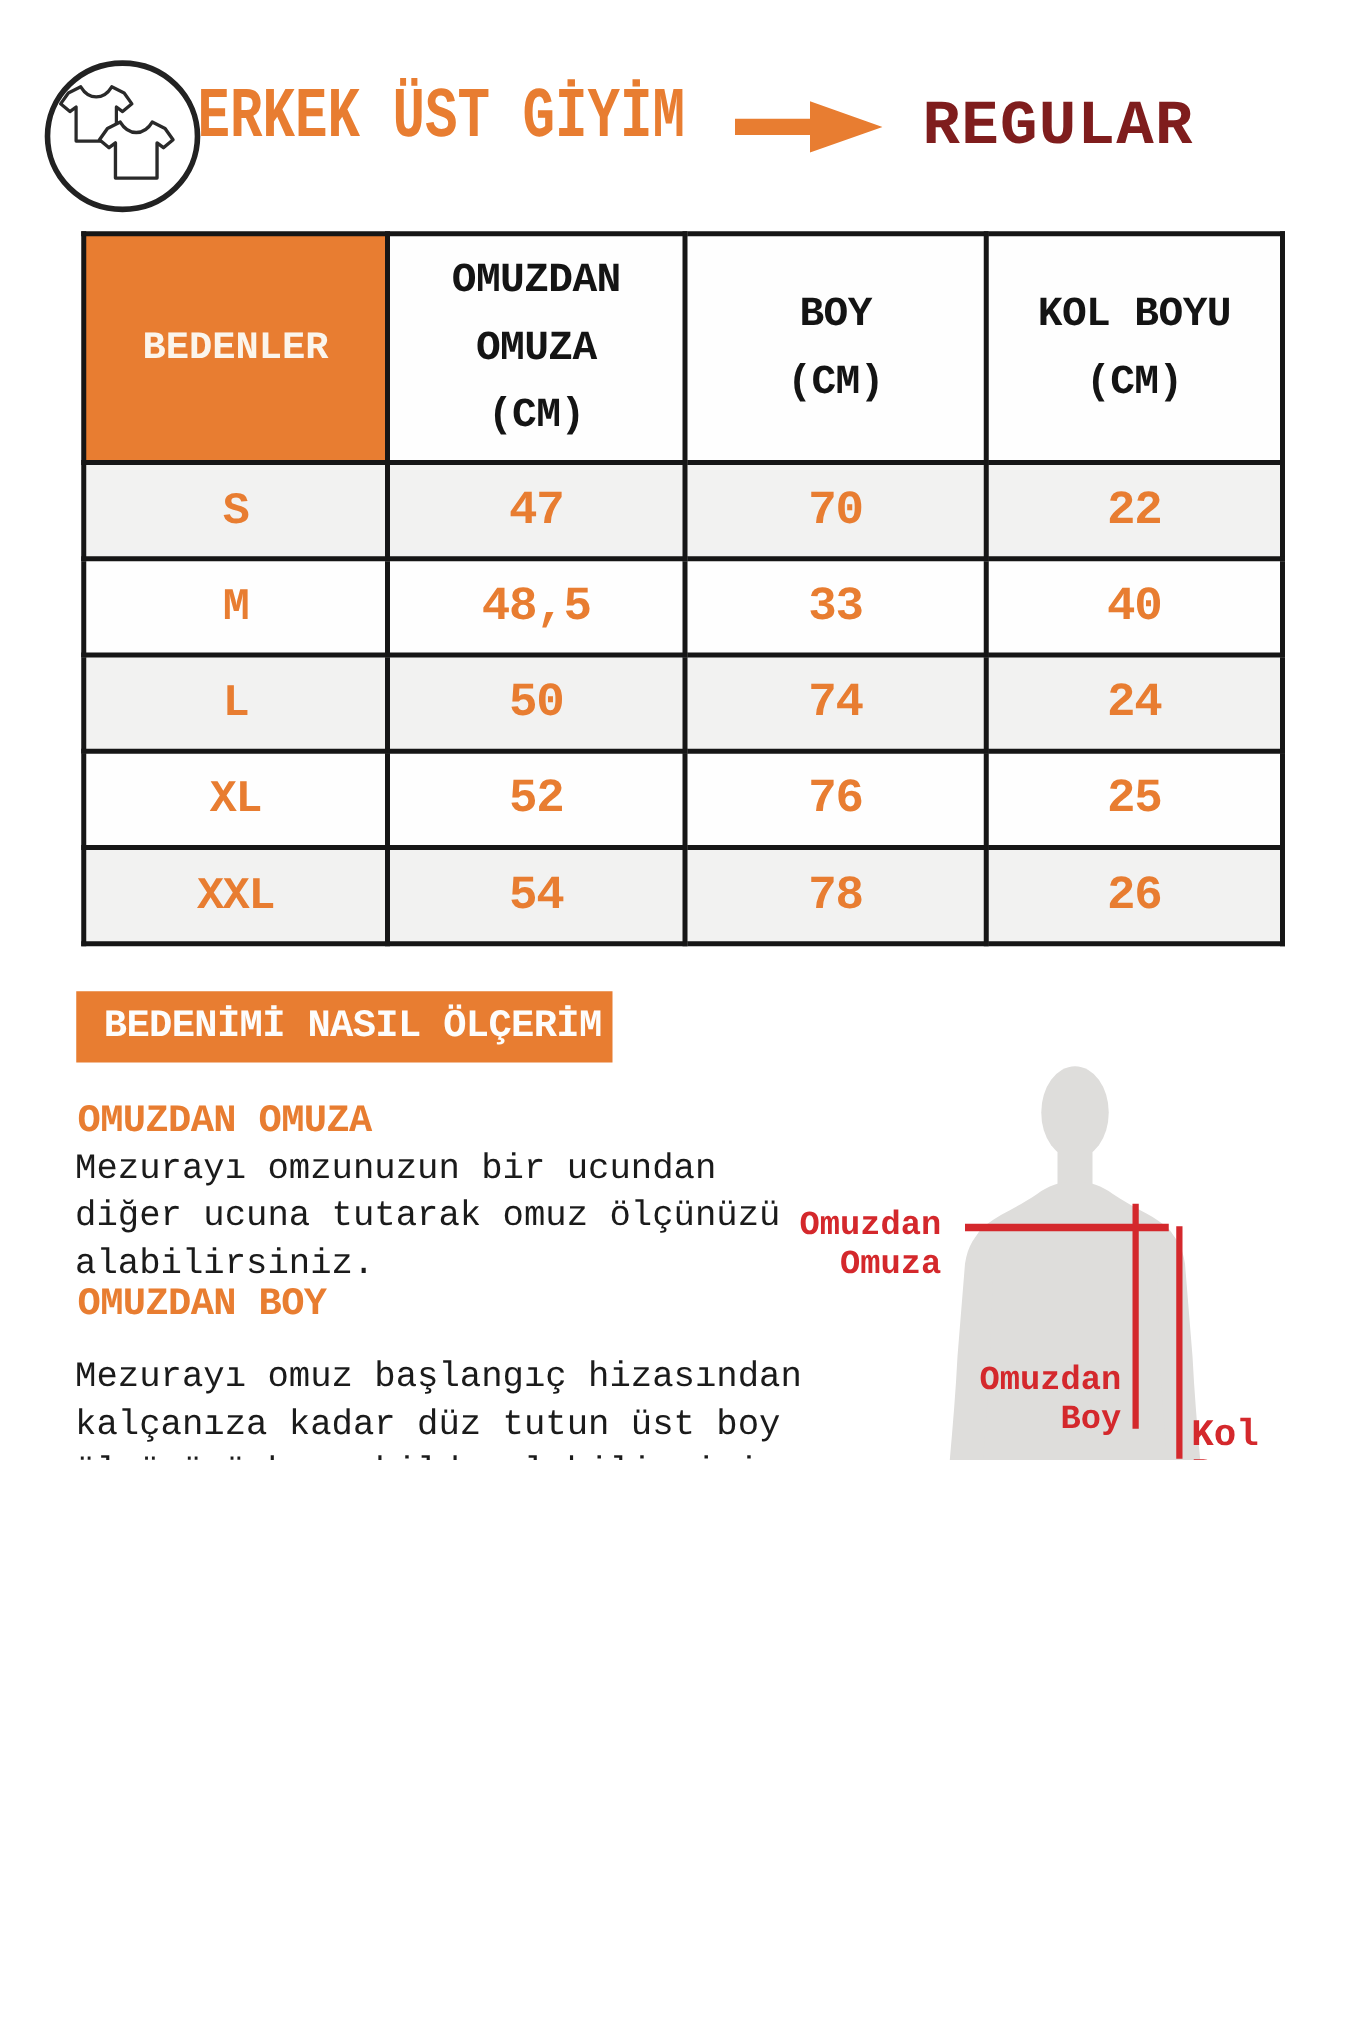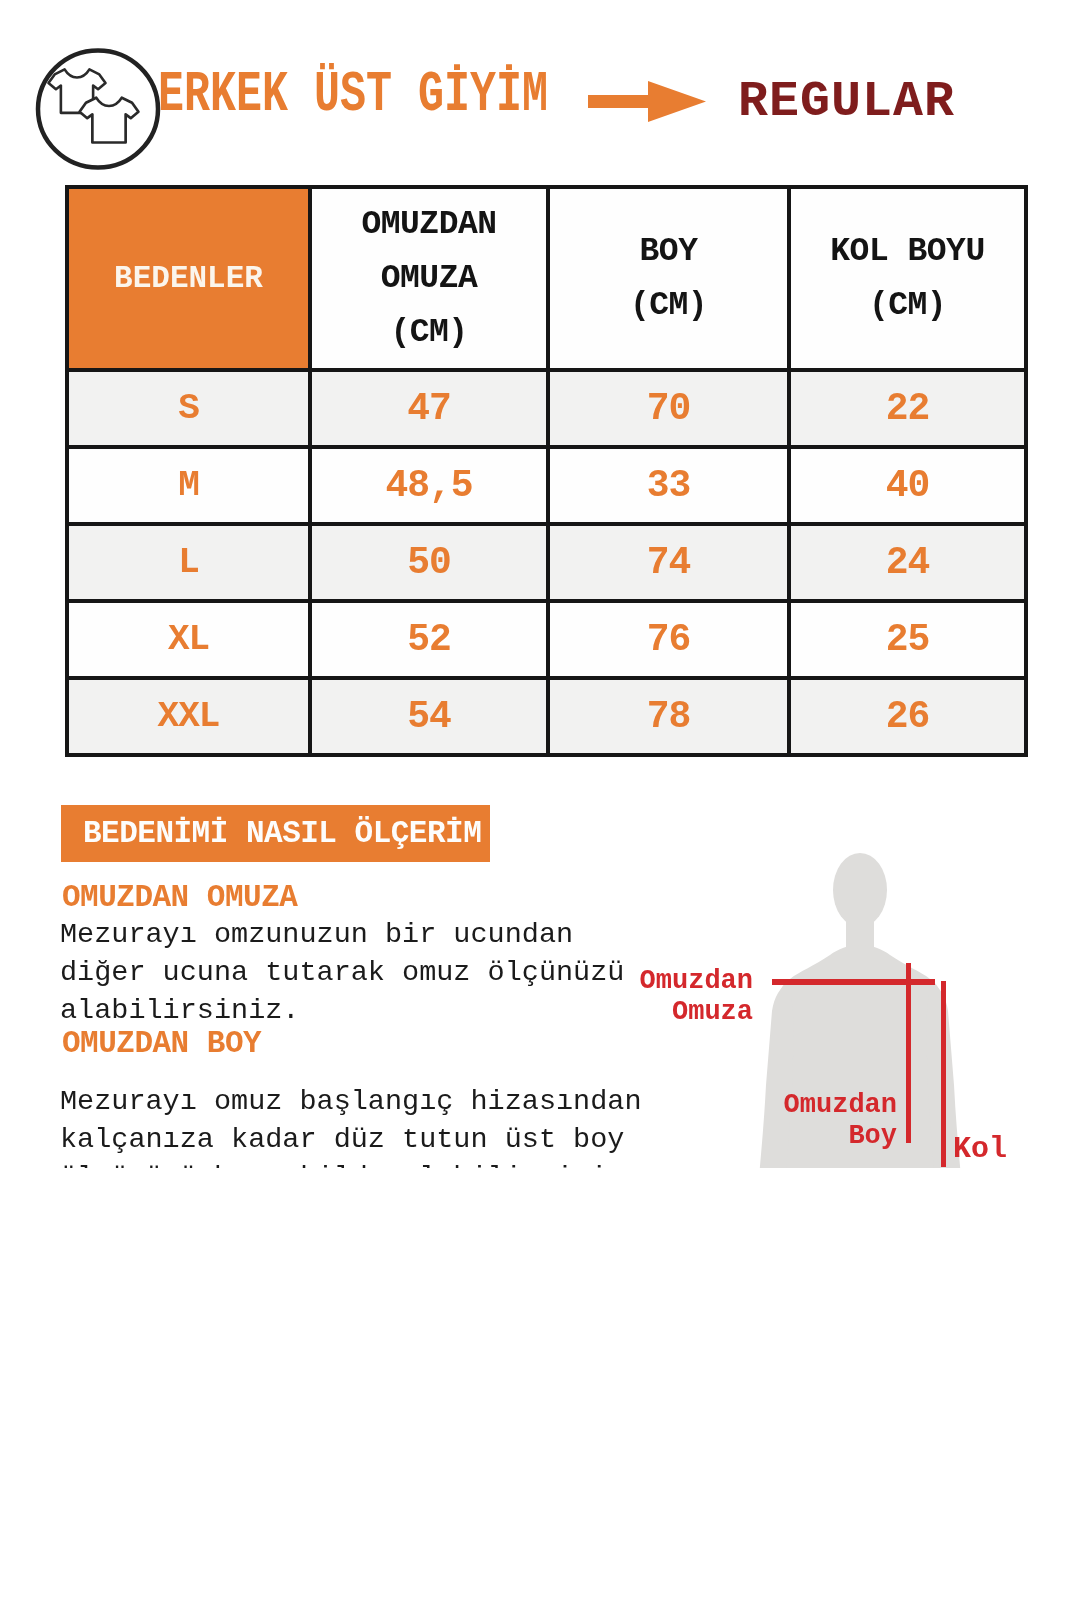--- a/index.html
+++ b/index.html
@@ -43,21 +43,21 @@
     color:#E87D31; font-size:36px; font-weight:700; letter-spacing:-1px;
   }
   .size-table tbody td {
     color:#E87D31; font-size:38px; font-weight:700; letter-spacing:-1px;
   }
 
   
   .banner {
     position:absolute; left:61px; top:793px; width:429px; height:57px;
     background:#E87D31; color:#FDFDFC; font-size:31px; font-weight:700;
-    line-height:57px; padding-left:22px; letter-spacing:-0.5px; white-space:nowrap;margin-top:12px;
+    line-height:57px; padding-left:22px; letter-spacing:-0.5px; white-space:nowrap;
   }
 
   
   .sec-head {
     position:absolute; left:62px; color:#E87D31;
     font-size:31px; font-weight:700; letter-spacing:-0.5px; white-space:nowrap;
   }
   .sec-body {
     position:absolute; left:60px; color:#1b1b1b;
     font-size:28.5px; line-height:38px; white-space:pre-line;

